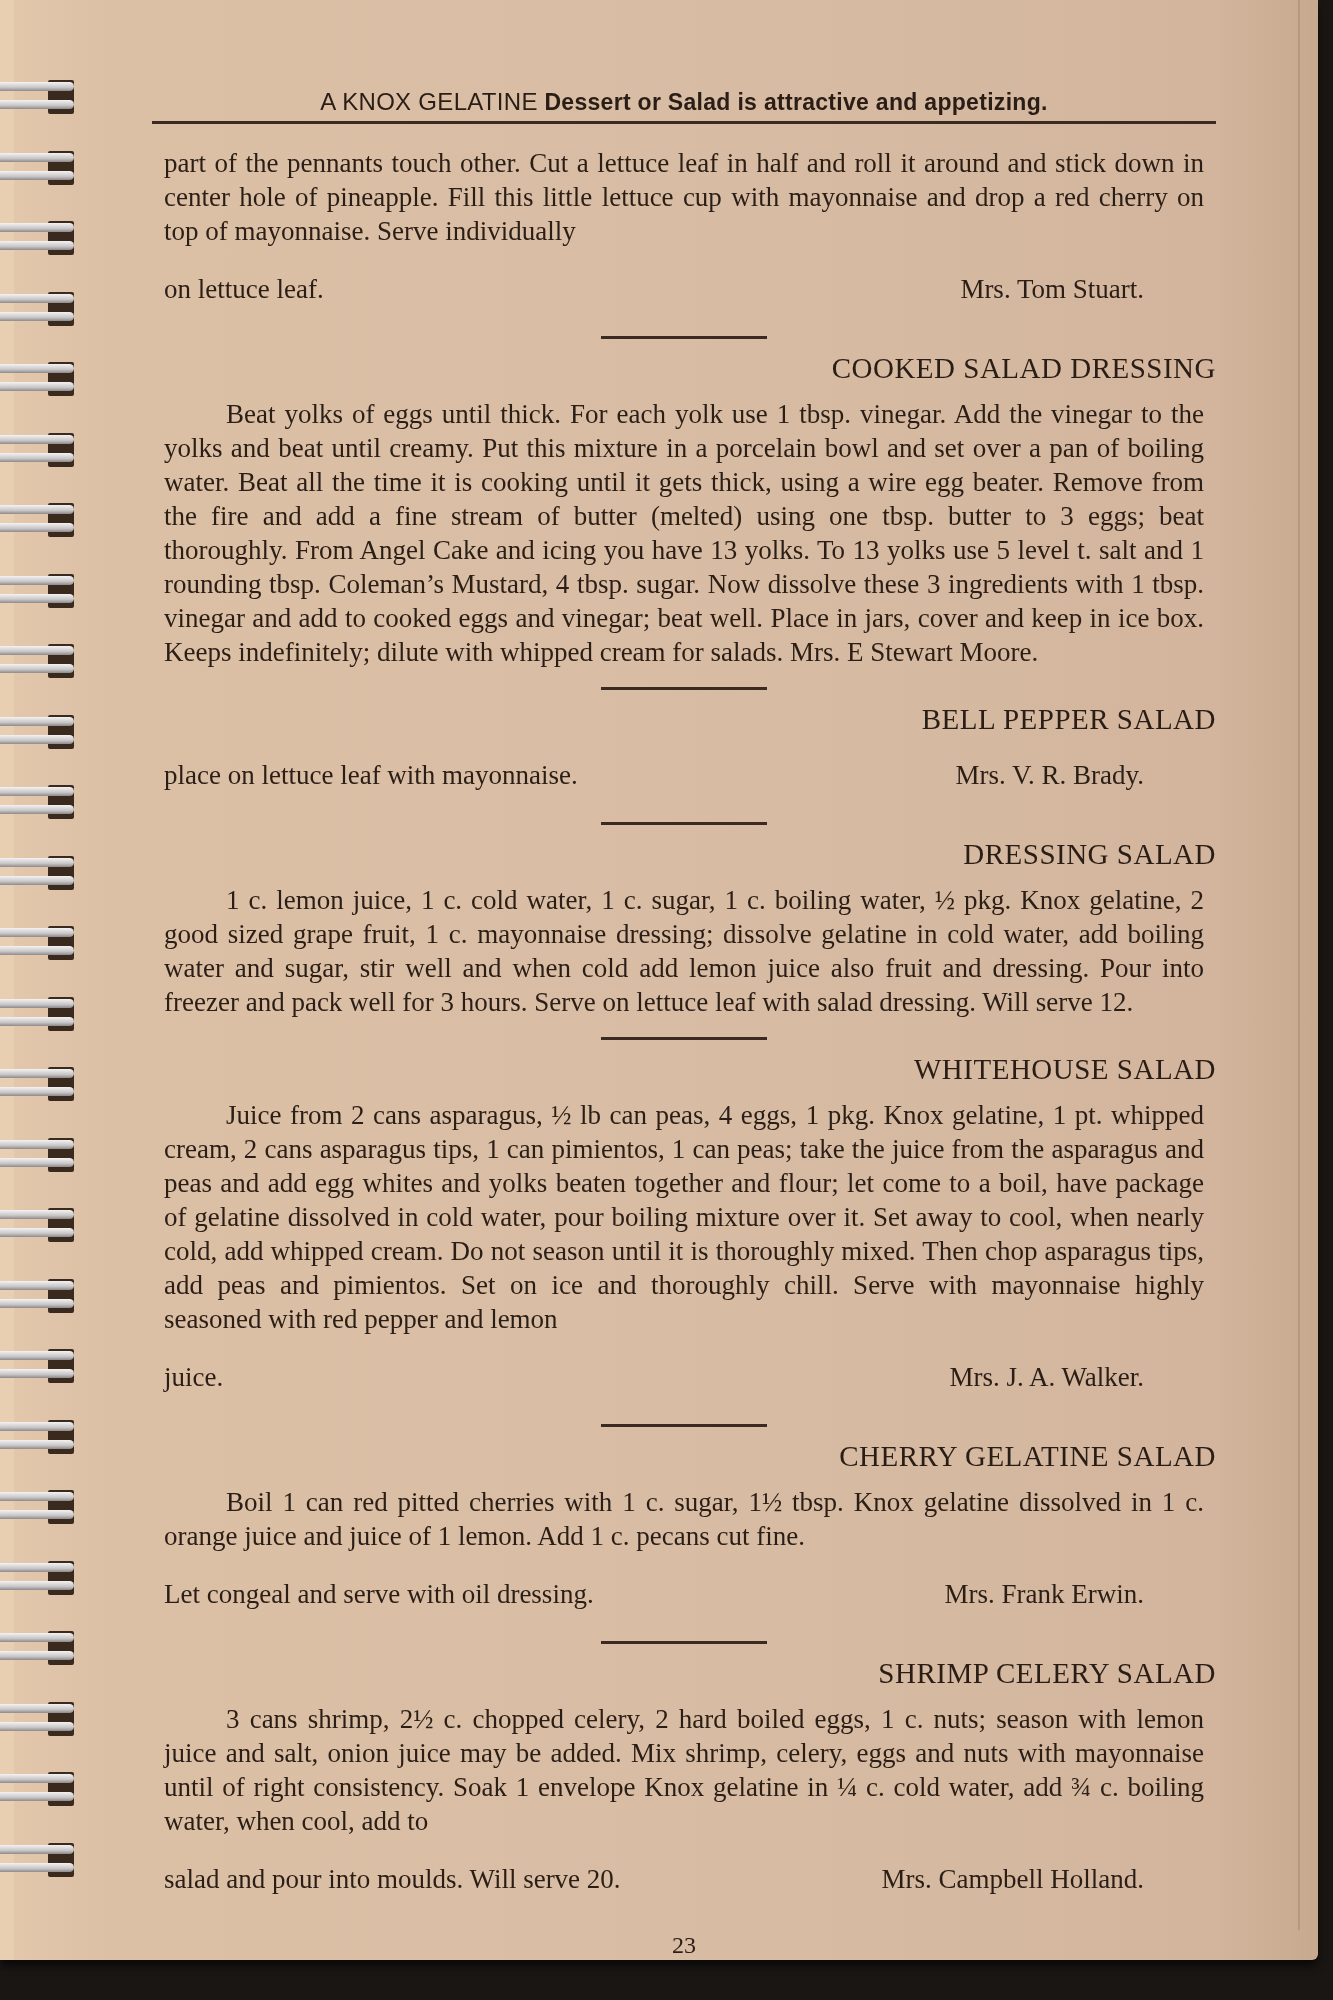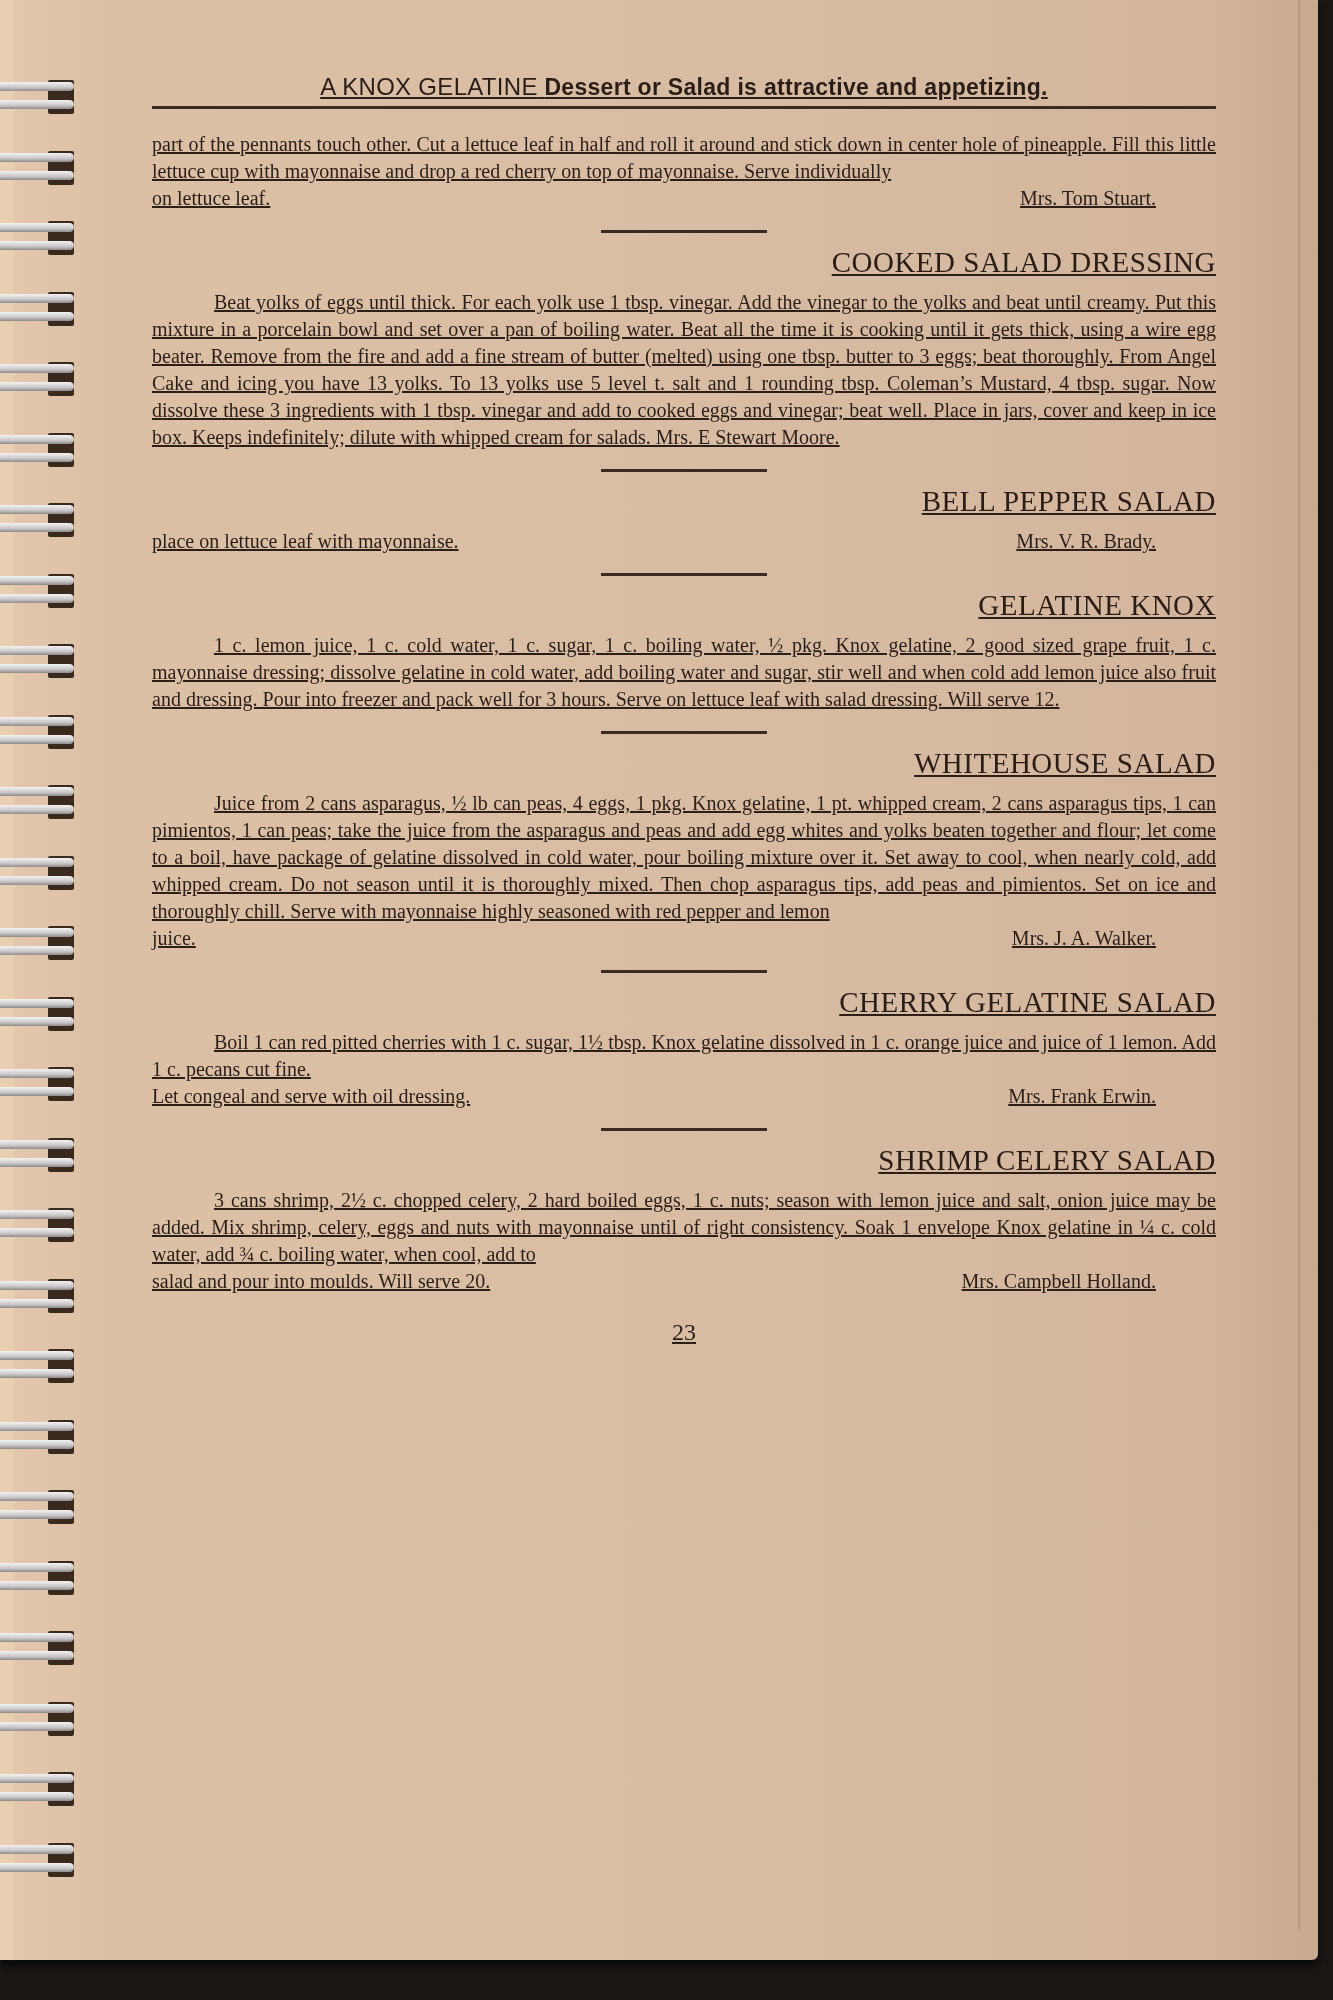--- a/index.html
+++ b/index.html
@@ -32,38 +32,37 @@
   }
   .coil .wire {
     position: absolute; left: 0; width: 74px; height: 9px;
     background: linear-gradient(180deg, #f4f2f2 0%, #c9c6c8 60%, #8e8a8c 100%);
     border-radius: 0 5px 5px 0;
   }
   .coil .wire.w1 { top: 2px; }
   .coil .wire.w2 { top: 20px; }
 
   .content {
-    position: absolute; left: 152px; top: 72px; width: 1064px;
+    position: absolute; left: 152px; top: 87px; width: 1064px;
     color: #2c1f17;
-    text-decoration: underline;
   }
   .running-head {
     text-align: center;
     font-family: "Liberation Sans", "DejaVu Sans", sans-serif;
     font-size: 23px; font-weight: bold; letter-spacing: 0.3px;
     color: #2a1d16;
     height: 30px; line-height: 30px;
   }
   .running-head .caps { font-weight: normal; font-size: 24px; }
   .head-rule {
     height: 3px; background: #3a2a21; margin-top: 4px; margin-bottom: 22px;
   }
   p.body {
-    margin: 0;
-    font-size: 20px; line-height: 27px;
+    margin: 12px;
+    font-size: 27px; line-height: 34px;
     text-align: justify;
     color: #2b1e16;
   }
   p.body.indent { text-indent: 62px; }
   .sig-line { display: flex; justify-content: space-between; }
   .sig { padding-right: 60px; }
   .sep {
     width: 166px; height: 3px; background: #3b2a21;
     margin: 18px auto 12px auto;
   }
@@ -244,21 +243,21 @@
         <div class="sep"></div>
         <h2 class="title">BELL PEPPER SALAD</h2>
         <div class="sig-line">
           <p class="body">place on lettuce leaf with mayonnaise.</p>
           <p class="body sig">Mrs. V. R. Brady.</p>
         </div>
       </section>
 
       <section>
         <div class="sep"></div>
-        <h2 class="title">GELATINE KNOX</h2>
+        <h2 class="title">DRESSING SALAD</h2>
         <p class="body indent">1 c. lemon juice, 1 c. cold water, 1 c. sugar, 1 c. boiling water, ½ pkg. Knox gelatine, 2 good sized grape fruit, 1 c. mayonnaise dressing; dissolve gelatine in cold water, add boiling water and sugar, stir well and when cold add lemon juice also fruit and dressing. Pour into freezer and pack well for 3 hours. Serve on lettuce leaf with salad dressing. Will serve 12.</p>
       </section>
 
       <section>
         <div class="sep"></div>
         <h2 class="title">WHITEHOUSE SALAD</h2>
         <p class="body indent">Juice from 2 cans asparagus, ½ lb can peas, 4 eggs, 1 pkg. Knox gelatine, 1 pt. whipped cream, 2 cans asparagus tips, 1 can pimientos, 1 can peas; take the juice from the asparagus and peas and add egg whites and yolks beaten together and flour; let come to a boil, have package of gelatine dissolved in cold water, pour boiling mixture over it. Set away to cool, when nearly cold, add whipped cream. Do not season until it is thoroughly mixed. Then chop asparagus tips, add peas and pimientos. Set on ice and thoroughly chill. Serve with mayonnaise highly seasoned with red pepper and lemon</p>
         <div class="sig-line">
           <p class="body">juice.</p>
           <p class="body sig">Mrs. J. A. Walker.</p>

